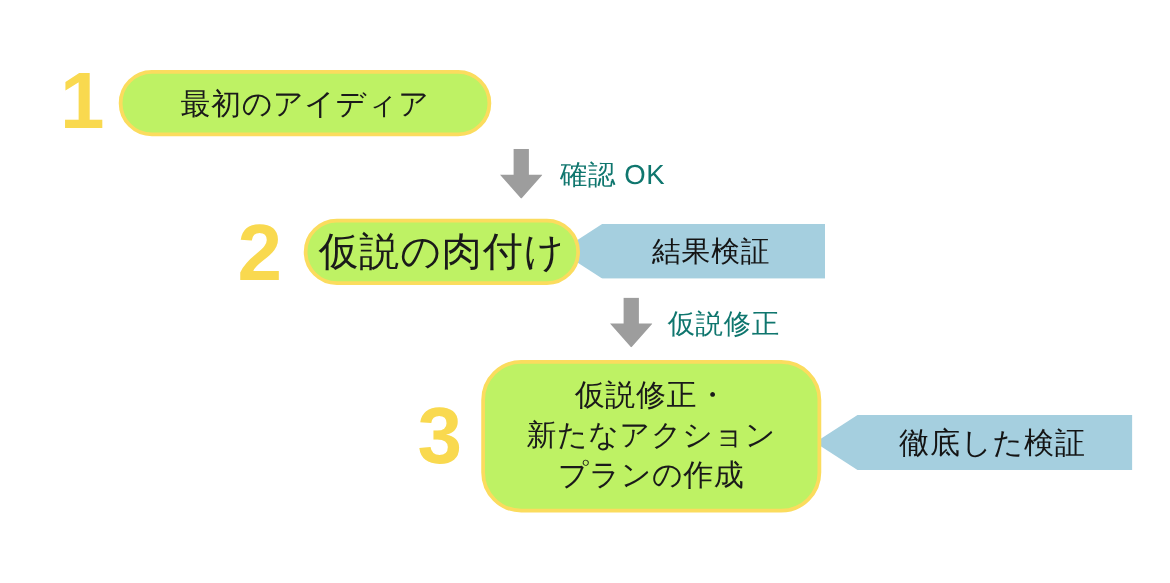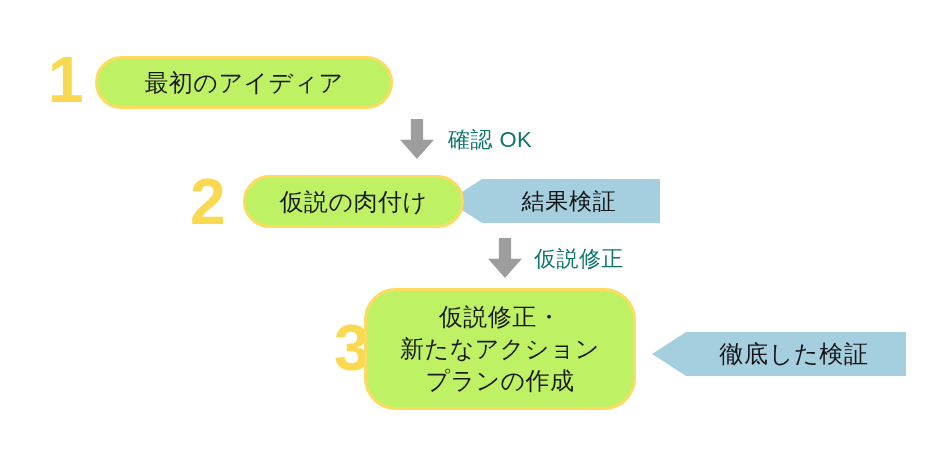--- a/index.html
+++ b/index.html
@@ -96,31 +96,31 @@
   <div class="down-arrow" style="left:400px; top:119px; width:34px; height:40px;"></div>
   <div class="arrow-label" style="left:448px; top:125px; font-size:22px;">確認 OK</div>
 
   <div class="step-number" style="left:190px; top:170px; font-size:64px;">2</div>
 
   <div class="chevron" style="left:448px; top:179px; width:212px; height:44px;">
     <span class="chevron-label" style="font-size:23px;">結果検証</span>
   </div>
 
   <div class="stage-box" style="left:243px; top:175px; width:221px; height:53px; border-radius:27px;">
-    <span class="stage-label" style="font-size:24px;">仮説の肉付け</span>
+    <span class="stage-label" style="font-size:32px;">仮説の肉付け</span>
   </div>
 
   <div class="down-arrow" style="left:488px; top:238px; width:34px; height:40px;"></div>
   <div class="arrow-label" style="left:534px; top:244px; font-size:22px;">仮説修正</div>
 
   <div class="step-number" style="left:334px; top:316px; font-size:64px;">3</div>
 
   <div class="chevron" style="left:652px; top:332px; width:254px; height:44px;">
     <span class="chevron-label" style="font-size:24px;">徹底した検証</span>
   </div>
 
-  <div class="stage-box" style="left:364px; top:288px; width:272px; height:122px; border-radius:32px;">
+  <div class="stage-box" style="left:385px; top:288px; width:272px; height:122px; border-radius:32px;">
     <span class="stage-label" style="font-size:24px; line-height:1.32;">仮説修正・
 新たなアクション
 プランの作成</span>
   </div>
 
 </div>
 
 </body></html>

